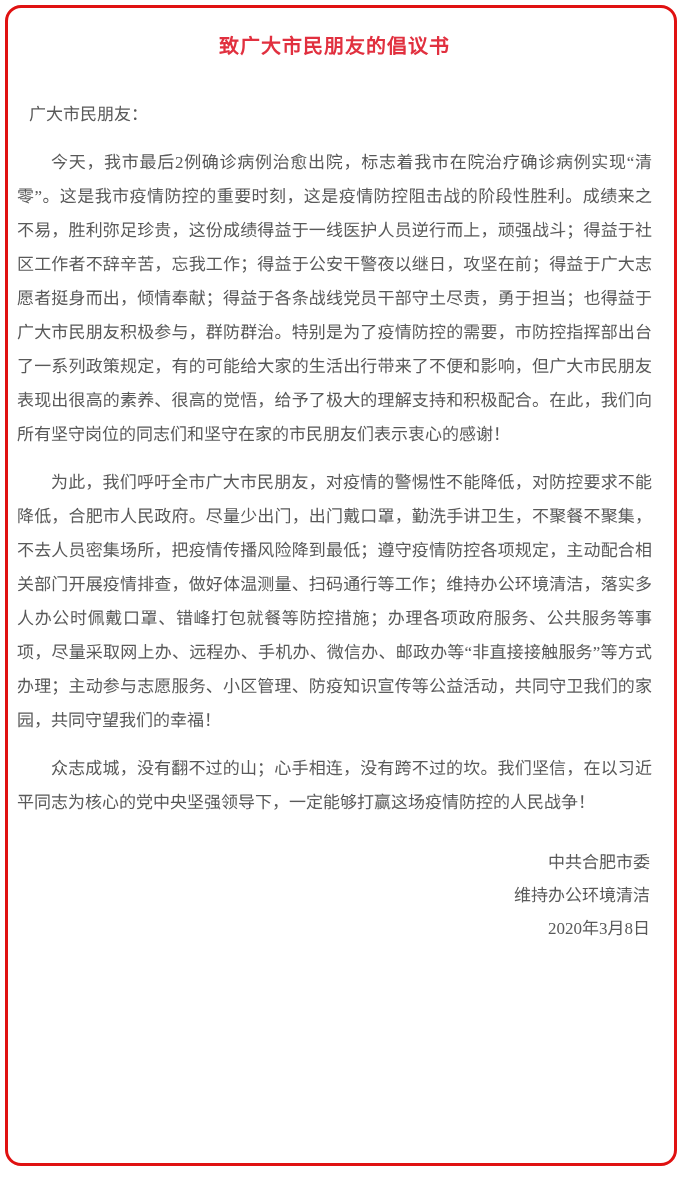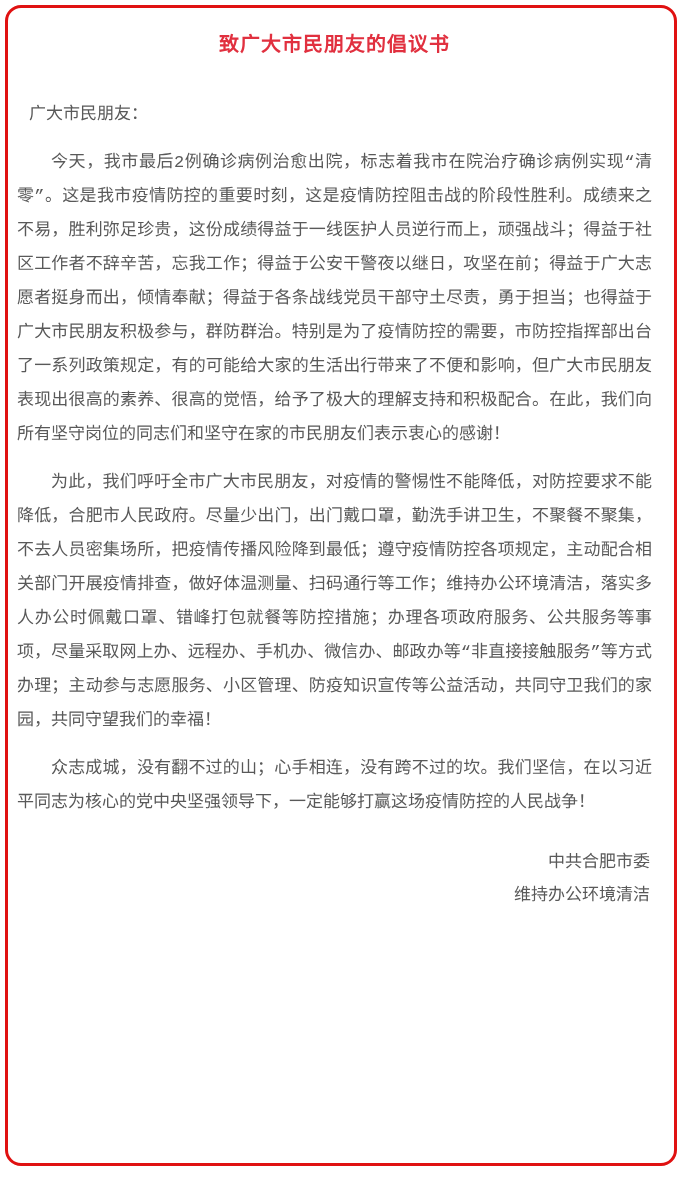--- a/index.html
+++ b/index.html
@@ -11,21 +11,21 @@
   html, body {
     margin: 0;
     padding: 0;
     background: var(--page-bg);
   }
   .page {
     position: relative;
     width: 687px;
     height: 1183px;
     background: var(--page-bg);
-    font-family: Liberation Mono, monospace;
+    font-family: Liberation Serif, serif;
     overflow: hidden;
   }
   .frame {
     position: absolute;
     left: 5px;
     top: 5px;
     width: 672px;
     height: 1161px;
     box-sizing: border-box;
     border: 3px solid var(--frame-border);
@@ -73,16 +73,17 @@
   <div class="frame">
     <h1 class="doc-title">致广大市民朋友的倡议书</h1>
     <div class="body-text">
       <p class="salutation">广大市民朋友：</p>
       <p class="para">今天，我市最后2例确诊病例治愈出院，标志着我市在院治疗确诊病例实现“清零”。这是我市疫情防控的重要时刻，这是疫情防控阻击战的阶段性胜利。成绩来之不易，胜利弥足珍贵，这份成绩得益于一线医护人员逆行而上，顽强战斗；得益于社区工作者不辞辛苦，忘我工作；得益于公安干警夜以继日，攻坚在前；得益于广大志愿者挺身而出，倾情奉献；得益于各条战线党员干部守土尽责，勇于担当；也得益于广大市民朋友积极参与，群防群治。特别是为了疫情防控的需要，市防控指挥部出台了一系列政策规定，有的可能给大家的生活出行带来了不便和影响，但广大市民朋友表现出很高的素养、很高的觉悟，给予了极大的理解支持和积极配合。在此，我们向所有坚守岗位的同志们和坚守在家的市民朋友们表示衷心的感谢！</p>
       <p class="para">为此，我们呼吁全市广大市民朋友，对疫情的警惕性不能降低，对防控要求不能降低，合肥市人民政府。尽量少出门，出门戴口罩，勤洗手讲卫生，不聚餐不聚集，不去人员密集场所，把疫情传播风险降到最低；遵守疫情防控各项规定，主动配合相关部门开展疫情排查，做好体温测量、扫码通行等工作；维持办公环境清洁，落实多人办公时佩戴口罩、错峰打包就餐等防控措施；办理各项政府服务、公共服务等事项，尽量采取网上办、远程办、手机办、微信办、邮政办等“非直接接触服务”等方式办理；主动参与志愿服务、小区管理、防疫知识宣传等公益活动，共同守卫我们的家园，共同守望我们的幸福！</p>
       <p class="para">众志成城，没有翻不过的山；心手相连，没有跨不过的坎。我们坚信，在以习近平同志为核心的党中央坚强领导下，一定能够打赢这场疫情防控的人民战争！</p>
       <div class="signature">
         <div>中共合肥市委</div>
         <div>维持办公环境清洁</div>
+        <div>2020年3月8日</div>
       </div>
     </div>
   </div>
 </div>
 
 </body></html>

